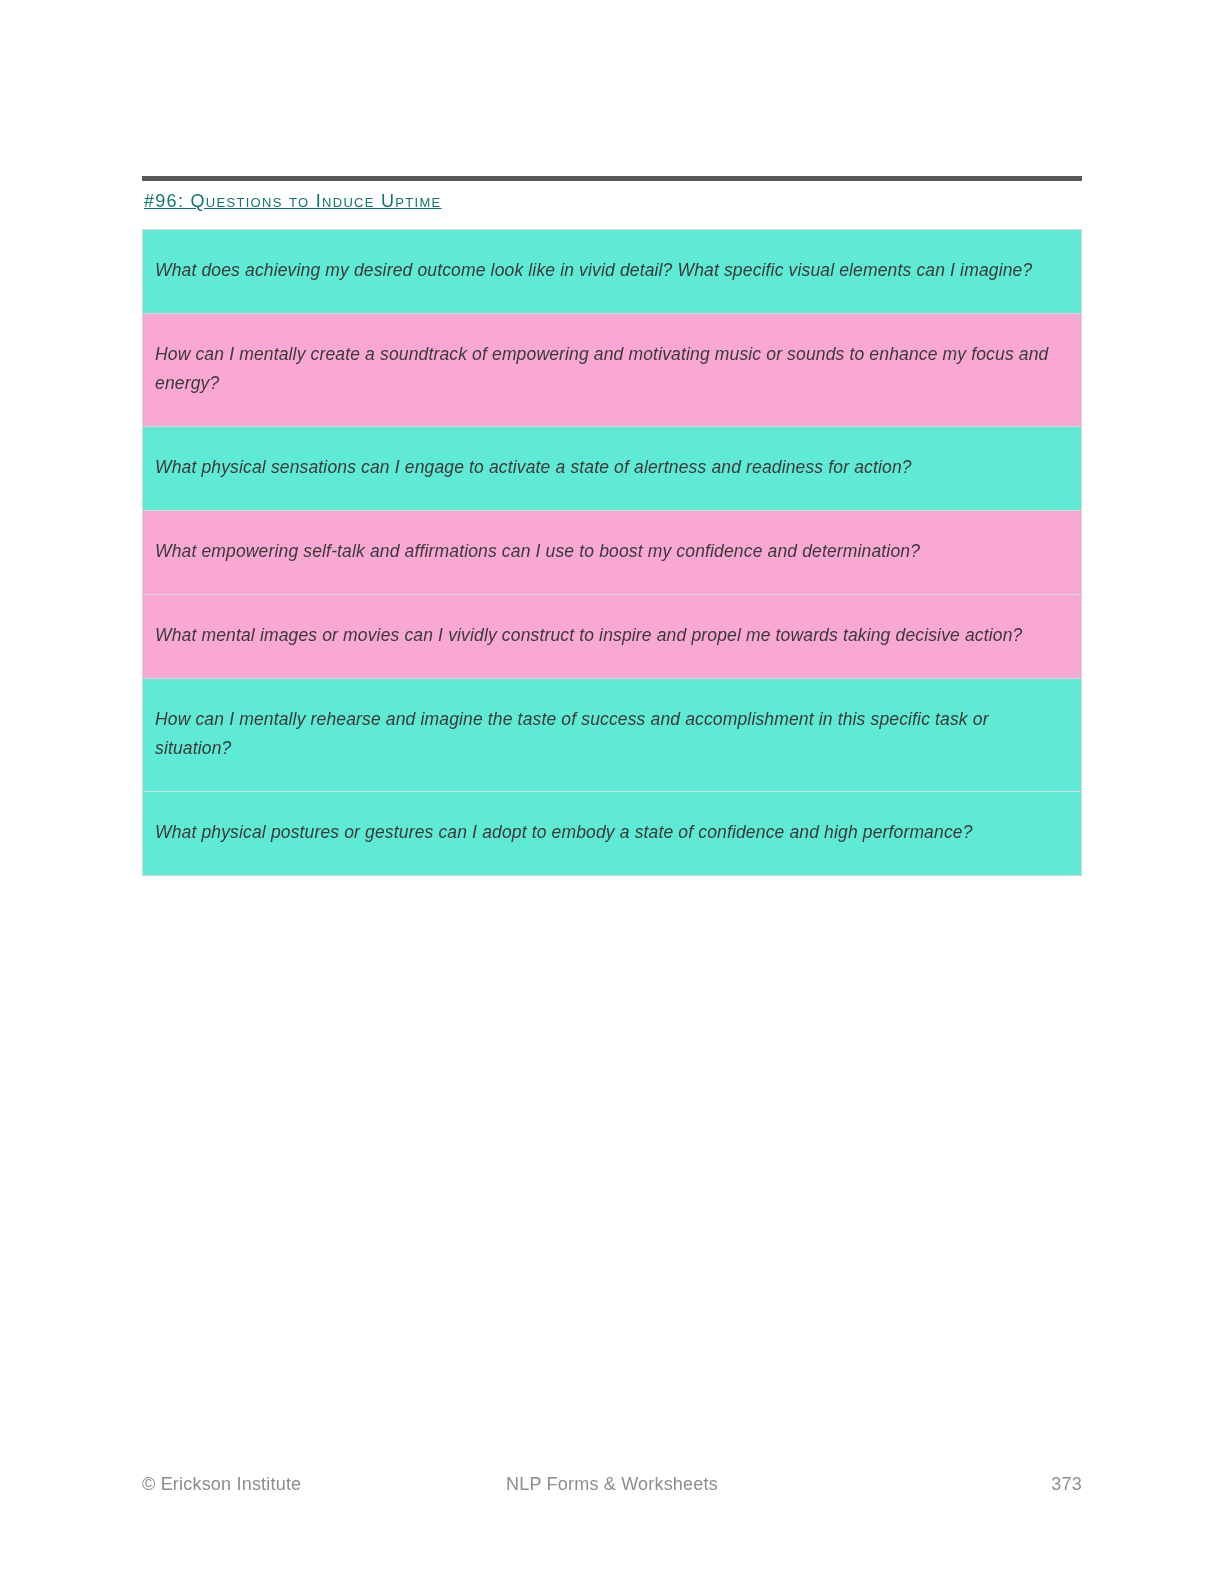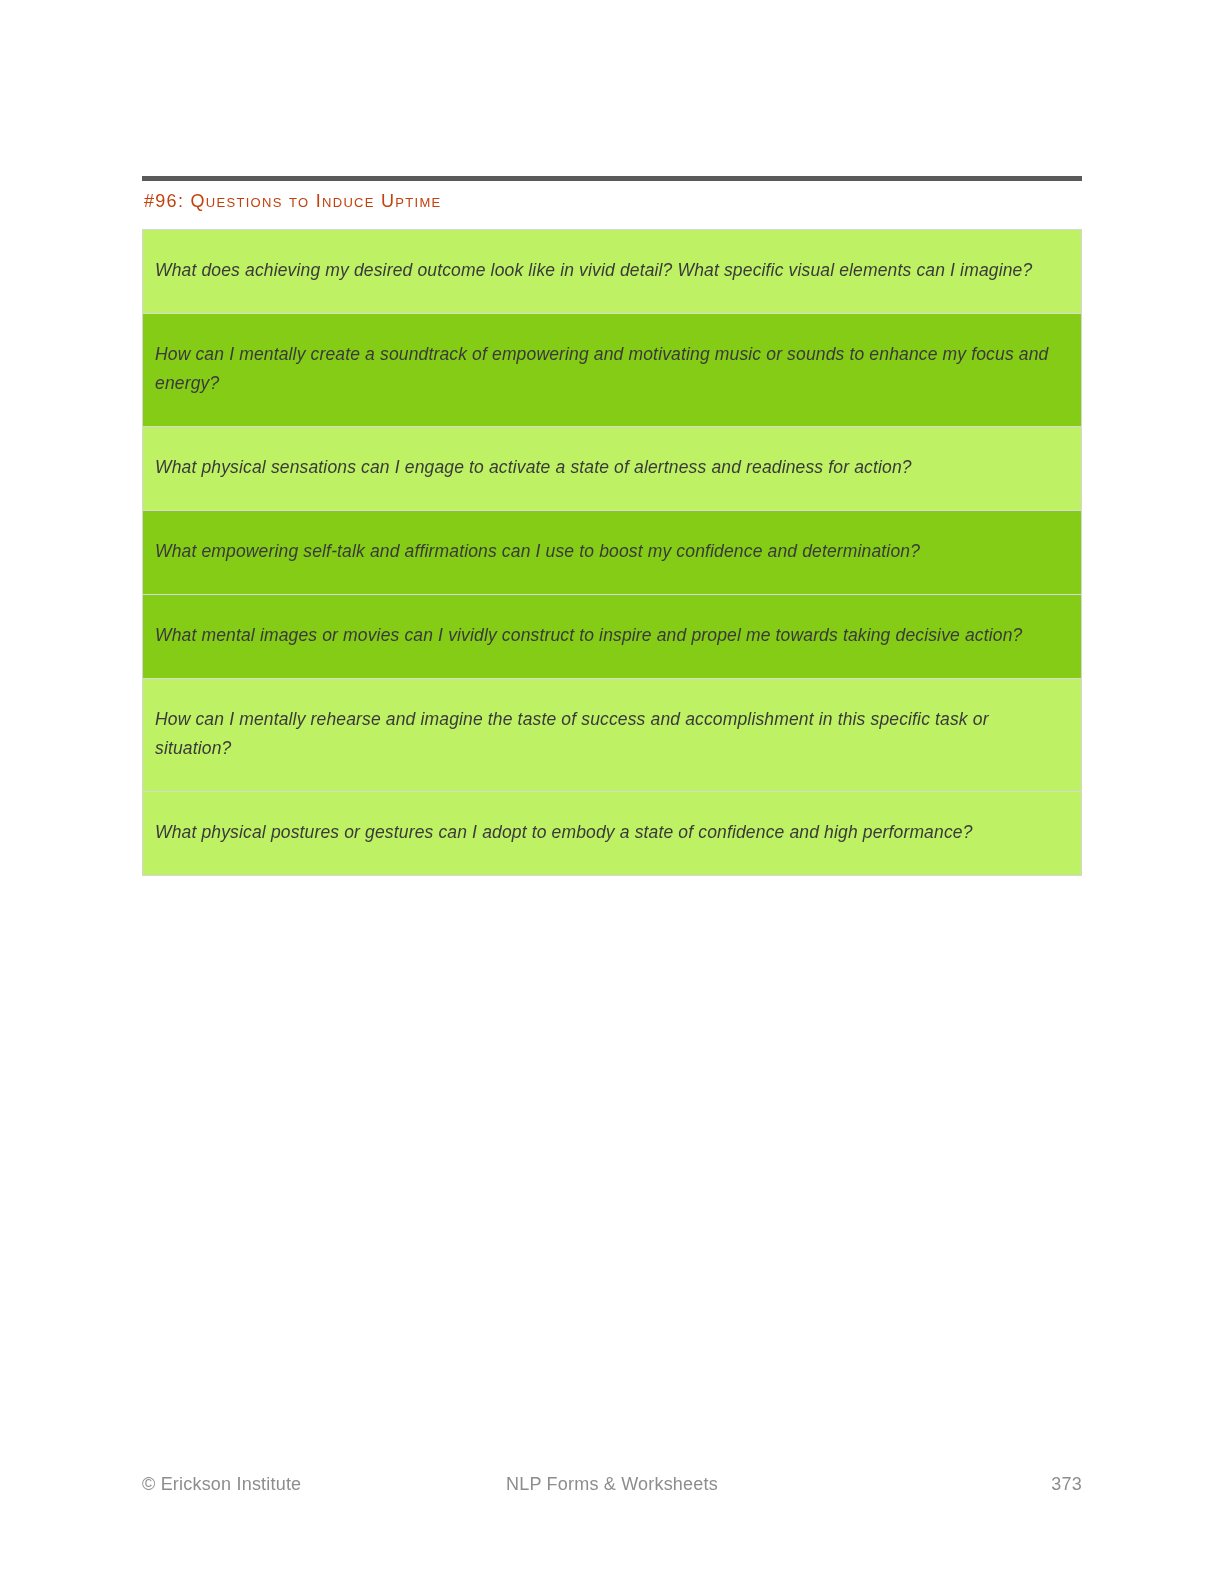--- a/index.html
+++ b/index.html
@@ -38,48 +38,49 @@
     height: 5px;
     background: #5a5a5a;
     margin: 0;
   }
 
   .worksheet-title {
     margin: 0;
     padding: 9px 0 0 2px;
     font-size: 18px;
     font-weight: 400;
-    color: #c2410c;
+    color: #0f766e;
     letter-spacing: 1.3px;
     font-variant: small-caps;
     font-family: "Liberation Sans", "DejaVu Sans", sans-serif;
     line-height: 1.25;
     white-space: nowrap;
+    text-decoration: underline;
   }
 
   
   .questions-table {
     margin-top: 16px;
     width: 940px;
     border-collapse: collapse;
     border: 1px solid #d5d5d5;
     table-layout: fixed;
   }
   .questions-table tr {
     border-bottom: 1px solid #d8d8d8;
   }
   .questions-table tr:last-child {
     border-bottom: none;
   }
   .questions-table td {
     padding: 26px 14px 28px 12px;
     vertical-align: top;
   }
-  .q-row-odd  { background: #bef264; }
-  .q-row-even { background: #84cc16; }
+  .q-row-odd  { background: #5eead4; }
+  .q-row-even { background: #f9a8d4; }
 
   .q-text {
     margin: 0;
     font-style: italic;
     font-size: 17.5px;
     line-height: 29px;
     color: #3a3a3a;
     letter-spacing: 0.15px;
     font-family: "Liberation Sans", "DejaVu Sans", sans-serif;
   }

